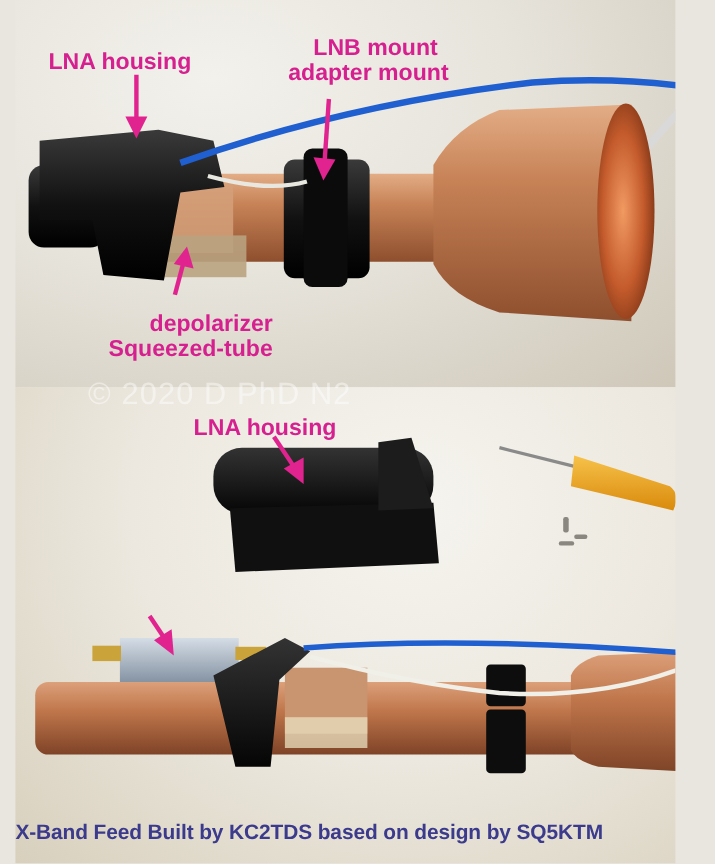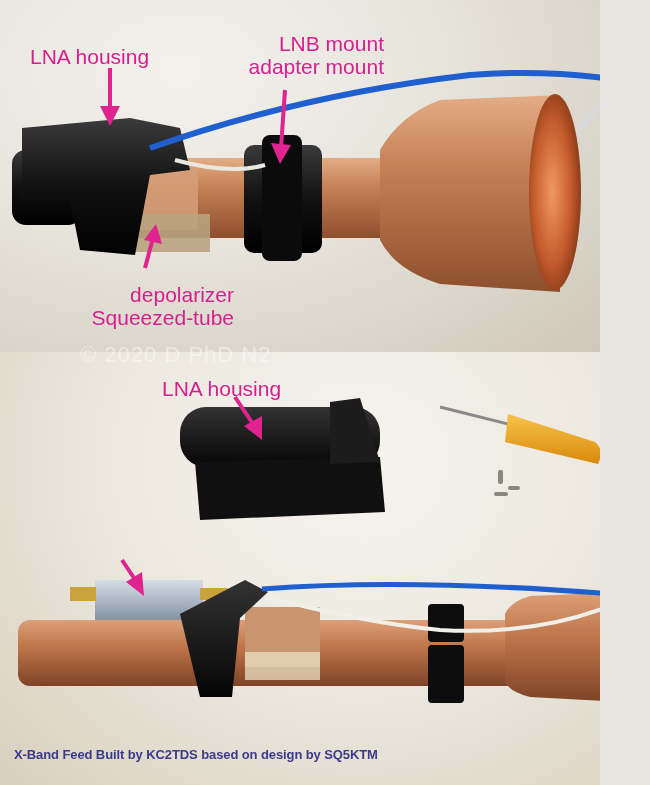--- a/index.html
+++ b/index.html
@@ -1,27 +1,27 @@
 <!DOCTYPE html>
 <html><head>
 <meta charset="utf-8">
 <style>
   html, body { margin: 0; padding: 0; }
   body { width: 650px; height: 785px; overflow: hidden; background: #e9e6df; font-family: "Liberation Sans", sans-serif; }
   .frame { position: relative; width: 650px; height: 785px; overflow: hidden; }
-  .panel { position: absolute; left: 0; width: 600px; overflow: hidden; }
+  .panel { position: absolute; left: 14px; width: 600px; overflow: hidden; font-weight: bold; }
   .panel-top { top: 0; height: 352px;
     background: radial-gradient(ellipse at 30% 20%, #f3f1ec 0%, #e7e4dc 45%, #cfc8b9 100%); }
   .panel-bottom { top: 352px; height: 433px;
     background: radial-gradient(ellipse at 60% 25%, #f6f4ef 0%, #ece8df 50%, #d8d0bd 100%); }
   svg.scene { position: absolute; left: 0; top: 0; }
   .label { position: absolute; color: #d6208f; font-size: 21px; line-height: 23px; white-space: nowrap; }
   .label.center { text-align: right; }
-  .watermark { position: absolute; top: 342px; left: 80px; font-size: 22px; color: rgba(255,255,255,0.45); white-space: nowrap; letter-spacing: 1px; }
-  .caption { position: absolute; left: 14px; top: 747px; font-size: 13px; font-weight: bold; color: #3b3a8c; white-space: nowrap; letter-spacing: -0.1px; }
+  .watermark { position: absolute; top: 342px; left: 80px; font-size: 28px; color: rgba(255,255,255,0.45); white-space: nowrap; letter-spacing: 1px; }
+  .caption { position: absolute; left: 14px; top: 747px; font-size: 19px; font-weight: bold; color: #3b3a8c; white-space: nowrap; letter-spacing: -0.1px; }
 </style>
 </head>
 <body>
 
 <div class="frame">
 
   <div class="panel panel-top">
     <svg class="scene" width="650" height="352" viewBox="0 0 650 352">
       <defs>
         <linearGradient id="cuTop" x1="0" y1="0" x2="0" y2="1">

